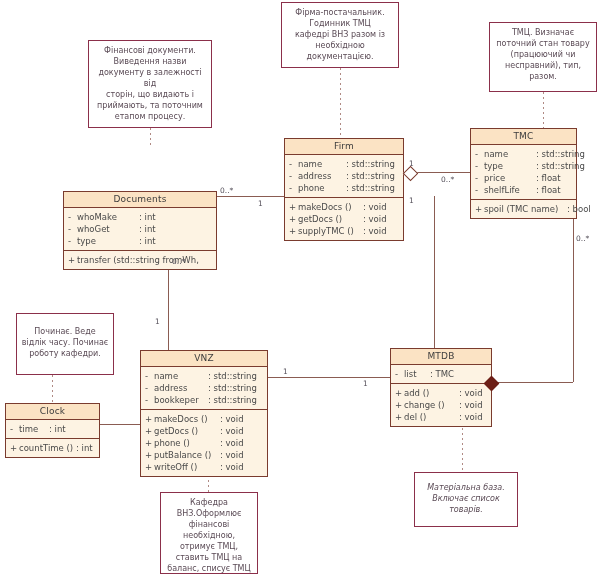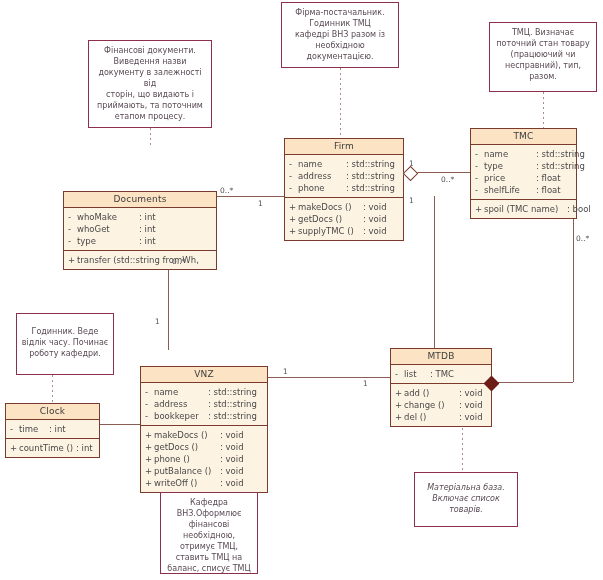--- a/index.html
+++ b/index.html
@@ -264,21 +264,21 @@
     </div>
     <div class="cls-section ops">
       <div class="mem">
           <span class="vis">+</span>
           <span class="nm" style="width:83px">spoil (TMC name)</span>
           <span class="ty">: bool</span>
         </div>
     </div>
   </div>
 
-  <div class="uml-class" style="left:140px;top:366px;width:128px;">
+  <div class="uml-class" style="left:140px;top:350px;width:128px;">
     <div class="cls-title">VNZ</div>
     <div class="cls-section attrs">
       <div class="mem">
           <span class="vis">-</span>
           <span class="nm" style="width:54px">name</span>
           <span class="ty">: std::string</span>
         </div>
       <div class="mem">
           <span class="vis">-</span>
           <span class="nm" style="width:54px">address</span>
@@ -395,21 +395,21 @@
       <div>поточний стан товару</div>
       <div>(працюючий чи</div>
       <div>несправний), тип,</div>
       <div>разом.</div>
     </div>
   </div>
 
   <div class="note" style="left:16px;top:313px;width:98px;height:62px;">
     <div class="fold"></div>
     <div class="note-inner" style="padding-top:8px;">
-      <div>Годинник. Веде</div>
+      <div>Починає. Веде</div>
       <div>відлік часу. Починає</div>
       <div>роботу кафедри.</div>
     </div>
   </div>
 
   <div class="note" style="left:160px;top:492px;width:98px;height:82px;">
     <div class="fold"></div>
     <div class="note-inner">
       <div>Кафедра</div>
       <div>ВНЗ.Оформлює</div>

